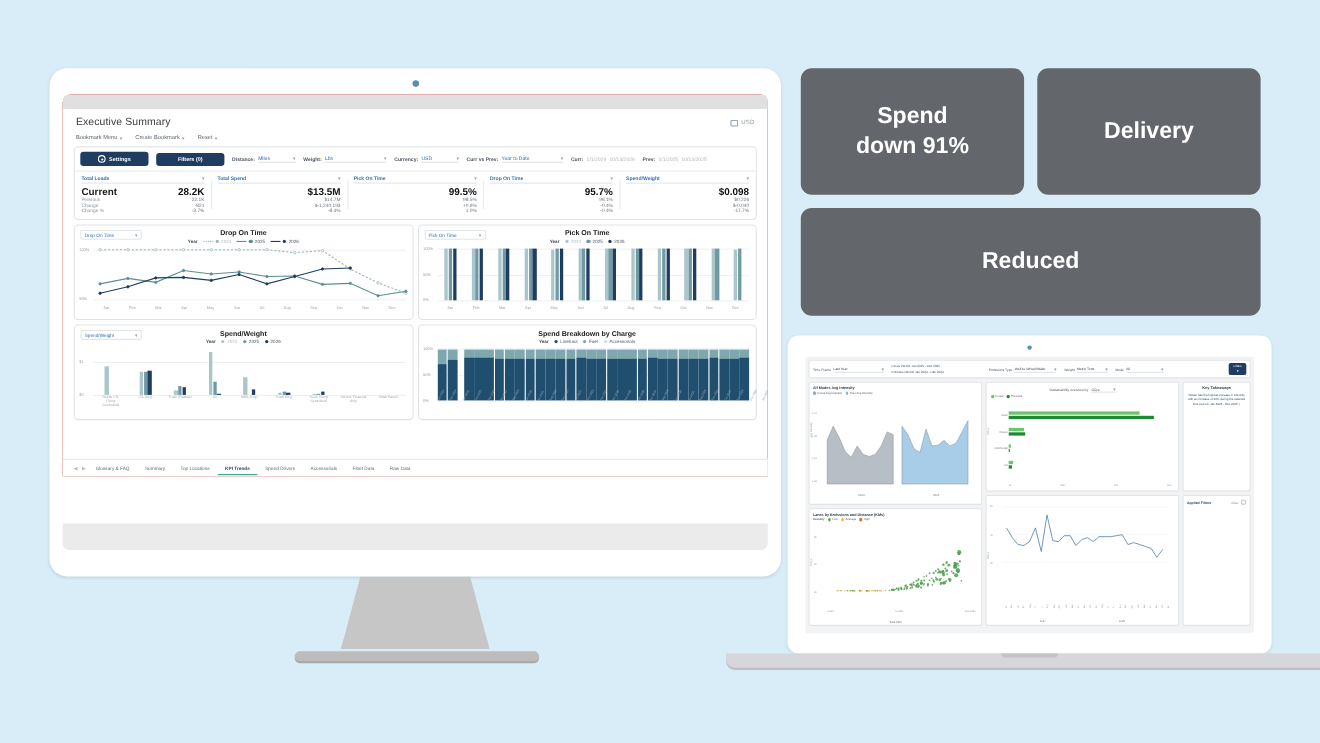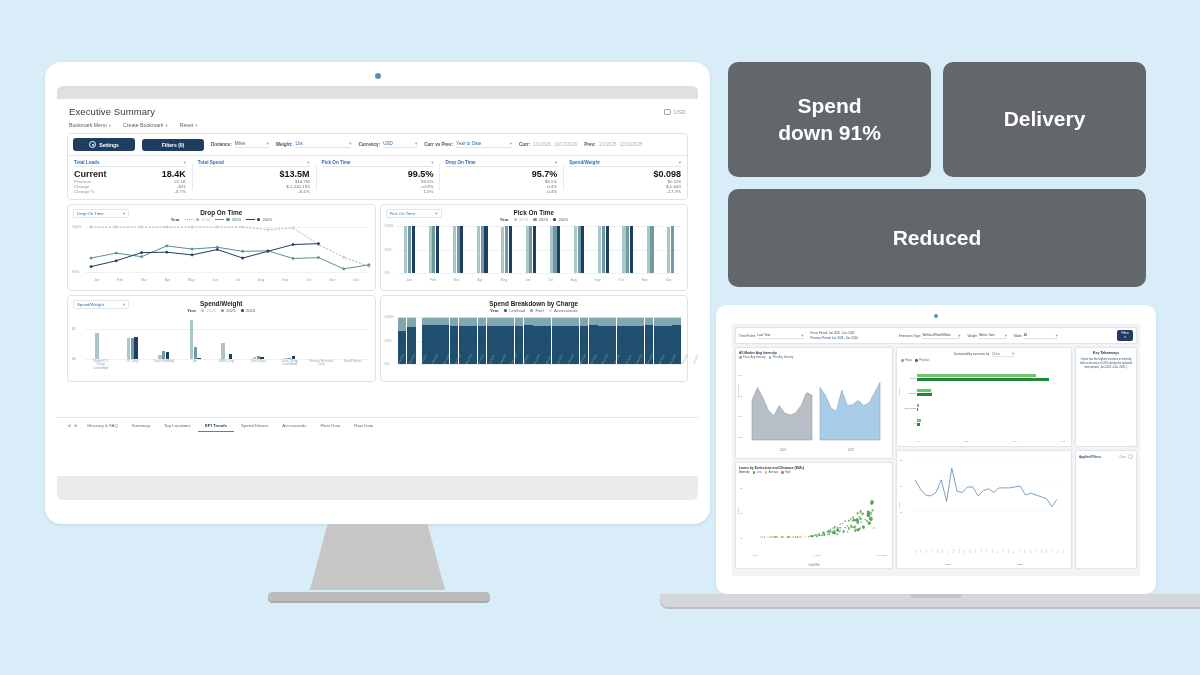--- a/index.html
+++ b/index.html
@@ -380,21 +380,21 @@
 
           <div class="kpi-row" id="kpi-row">
               <div class="kpi">
                 <div class="kpi-head">
                   <span class="t">Total Loads</span>
                   <span class="caret">▾</span>
                 </div>
                 <div class="kpi-body">
                   <div class="kpi-line">
                     <span class="lbl big">Current</span>
-                    <span class="val big">18.4K</span>
+                    <span class="val big">28.2K</span>
                   </div>
                   <div class="kpi-line">
                     <span class="lbl">Previous</span>
                     <span class="val">22.1K</span>
                   </div>
                   <div class="kpi-line">
                     <span class="lbl">Change</span>
                     <span class="val">-821</span>
                   </div>
                   <div class="kpi-line">

